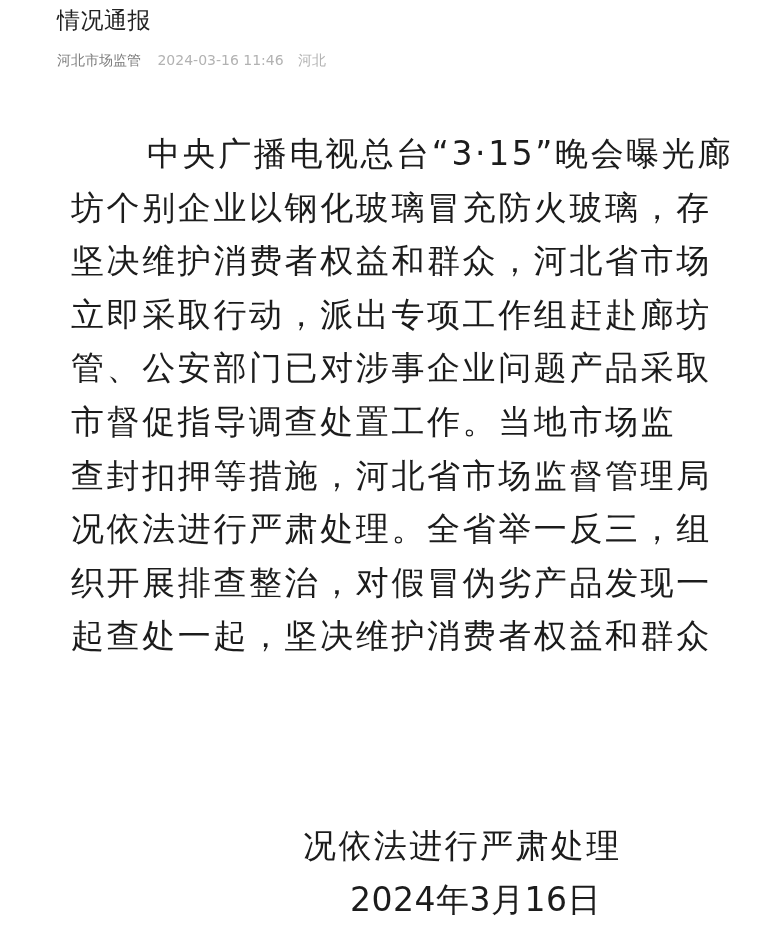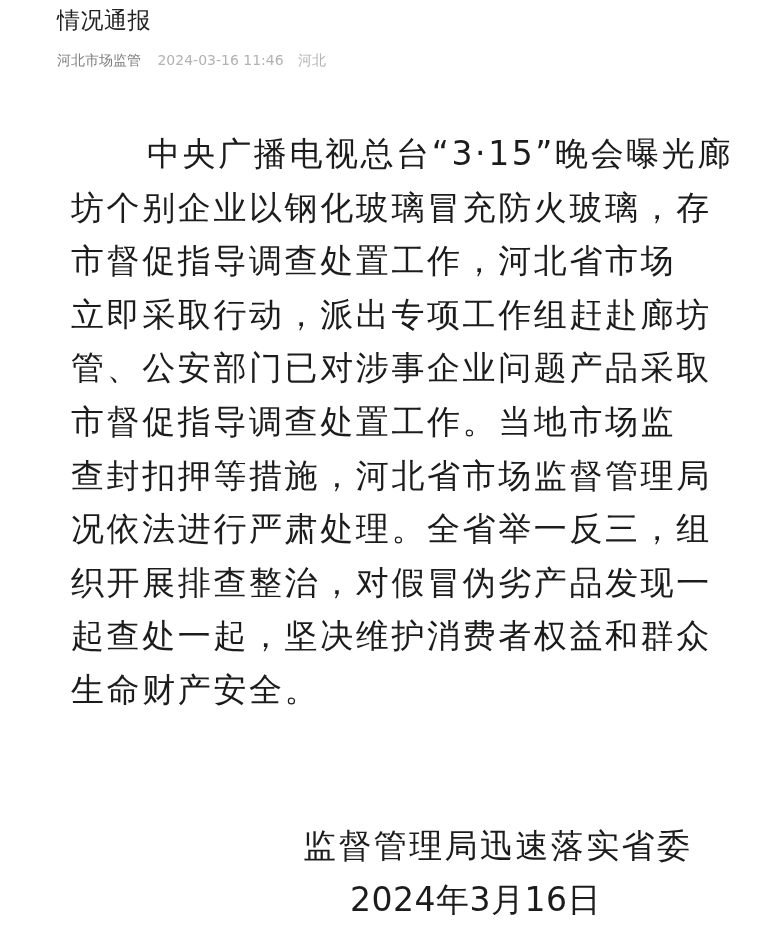--- a/index.html
+++ b/index.html
@@ -44,25 +44,24 @@
 
 <div class="meta">
   <span class="source">河北市场监管</span>
   <span class="time">2024-03-16 11:46</span>
   <span class="region">河北</span>
 </div>
 
 <div class="body">
   <span class="line indent">中央广播电视总台“3·15”晚会曝光廊</span>
   <span class="line">坊个别企业以钢化玻璃冒充防火玻璃，存</span>
-  <span class="line">市督促指导调查处置工作，河北省市场</span>
+  <span class="line">坚决维护消费者权益和群众，河北省市场</span>
   <span class="line">立即采取行动，派出专项工作组赶赴廊坊</span>
   <span class="line">管、公安部门已对涉事企业问题产品采取</span>
   <span class="line">市督促指导调查处置工作。当地市场监</span>
   <span class="line">查封扣押等措施，河北省市场监督管理局</span>
   <span class="line">况依法进行严肃处理。全省举一反三，组</span>
   <span class="line">织开展排查整治，对假冒伪劣产品发现一</span>
   <span class="line">起查处一起，坚决维护消费者权益和群众</span>
-  <span class="line">生命财产安全。</span>
 </div>
 
-<div class="sign">监督管理局迅速落实省委</div>
+<div class="sign">况依法进行严肃处理</div>
 <div class="date">2024年3月16日</div>
 
 </body></html>

